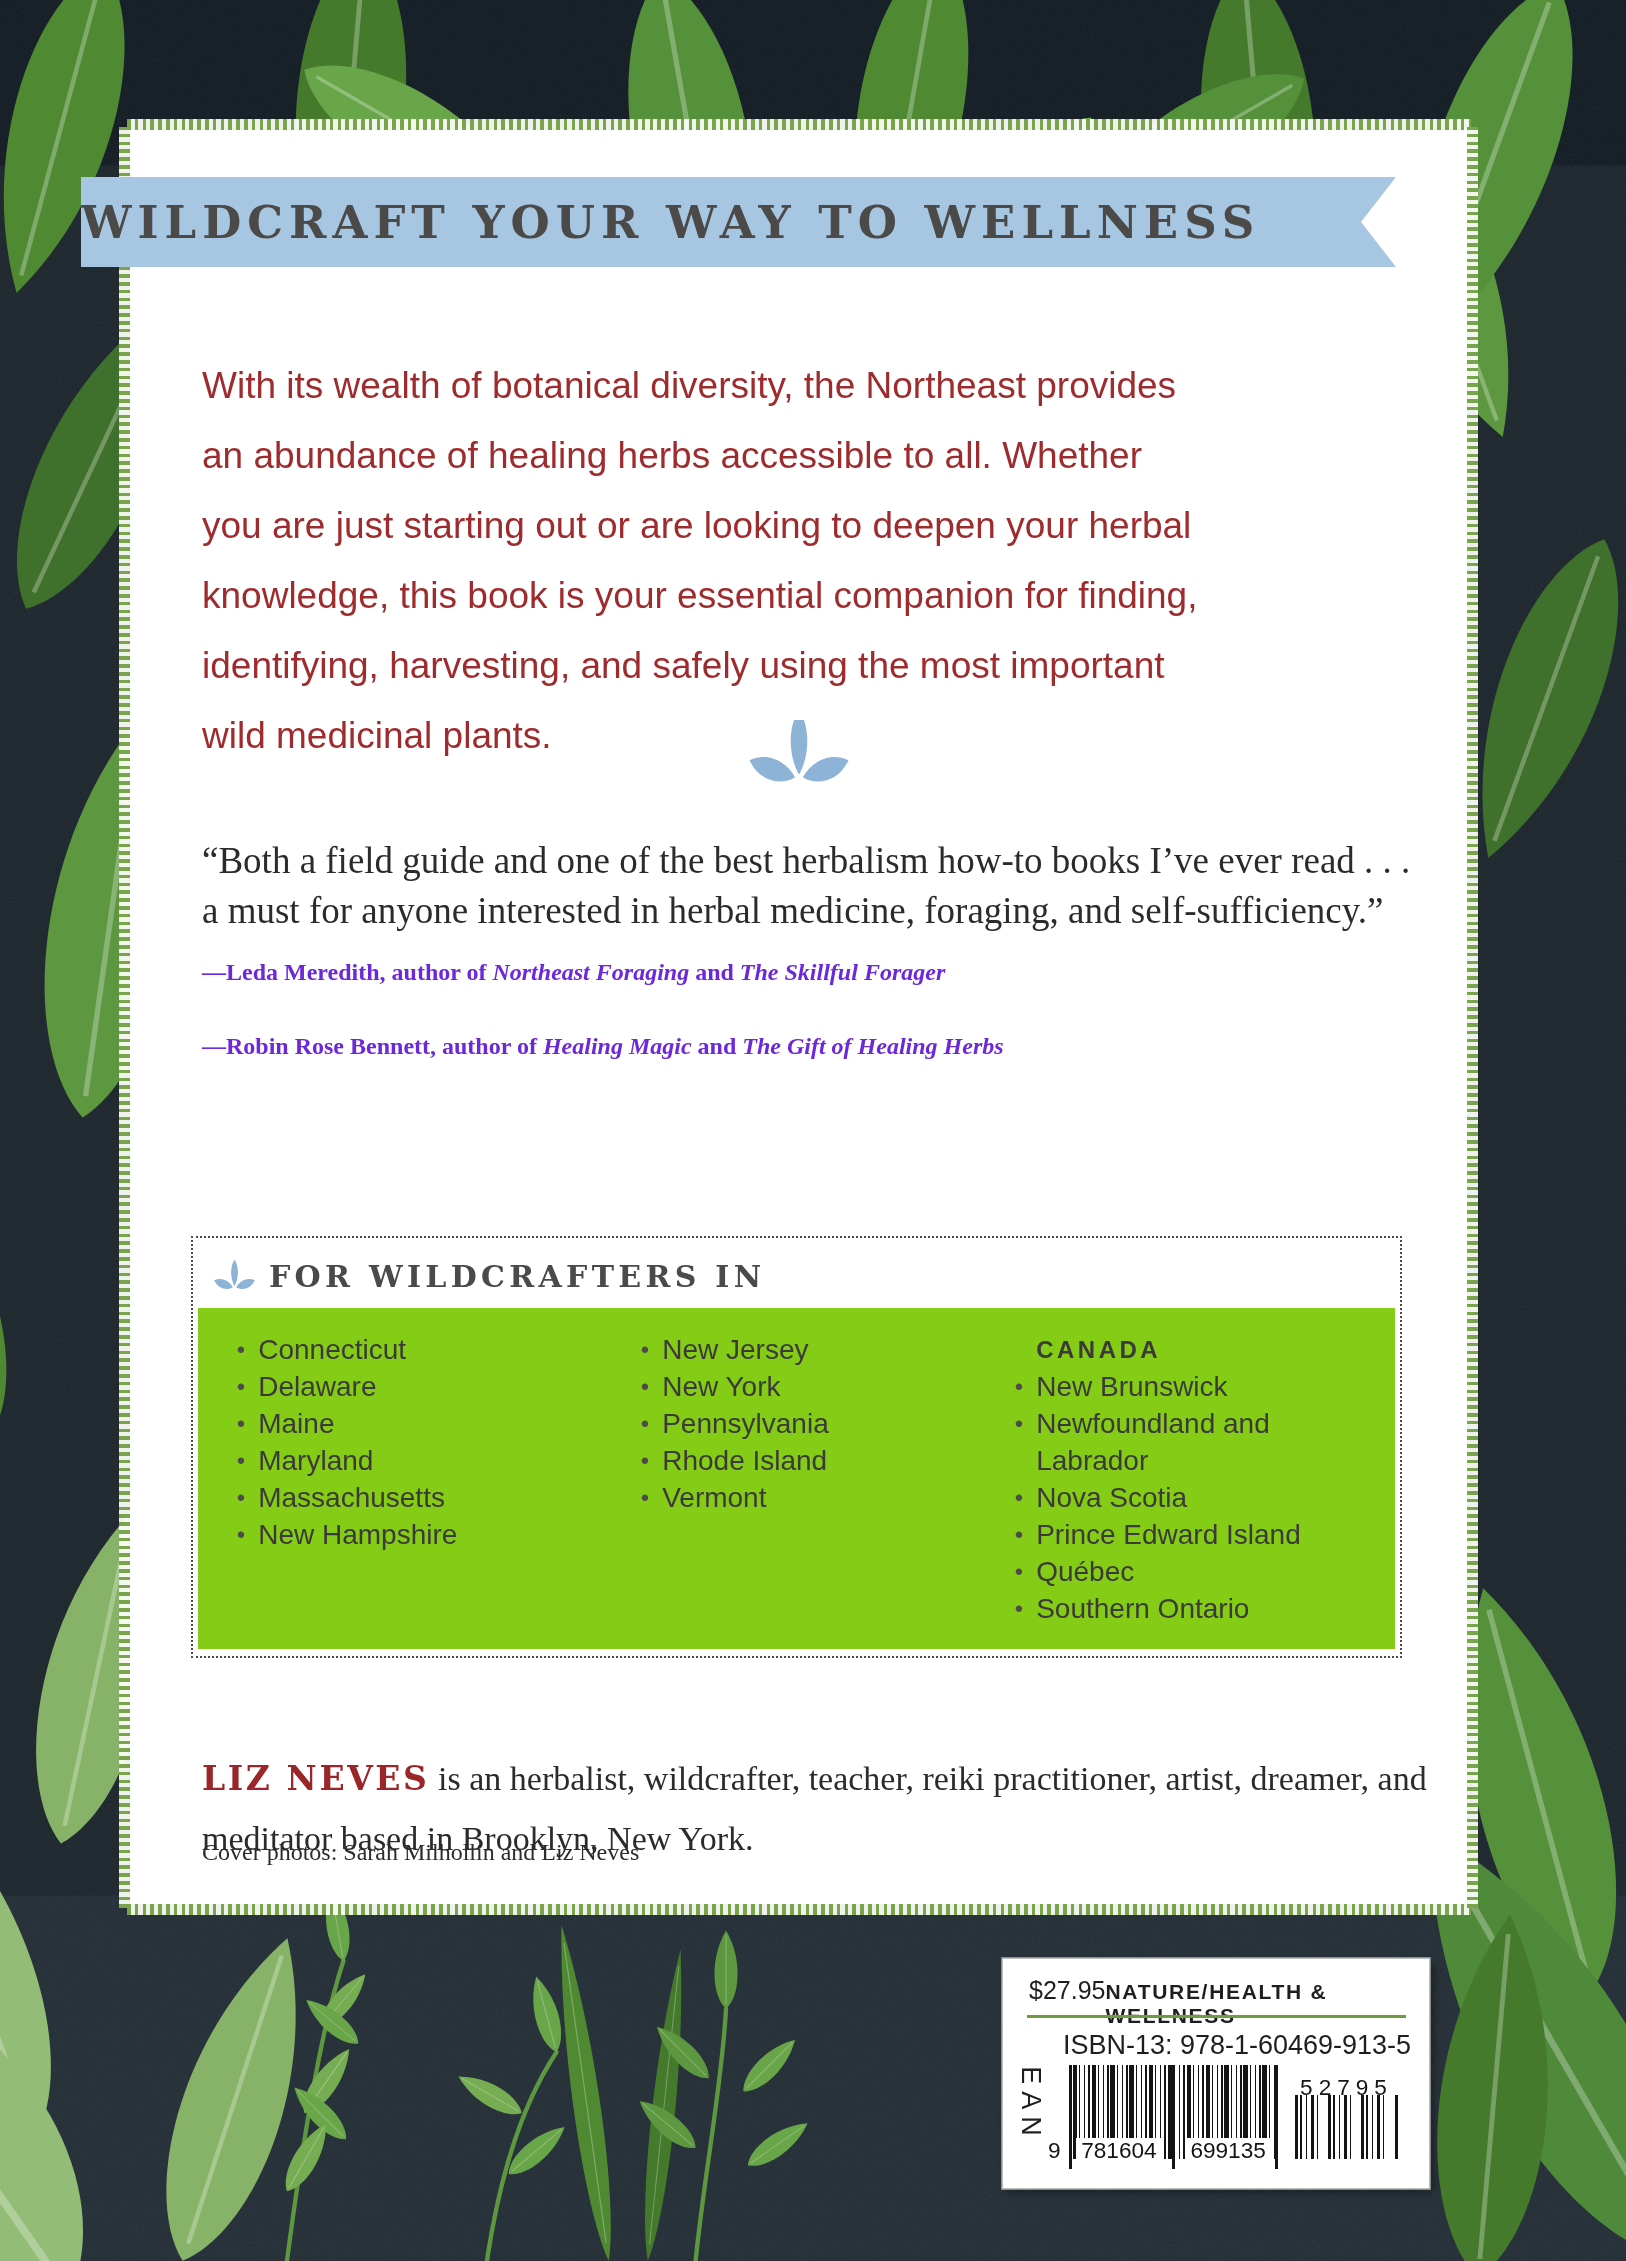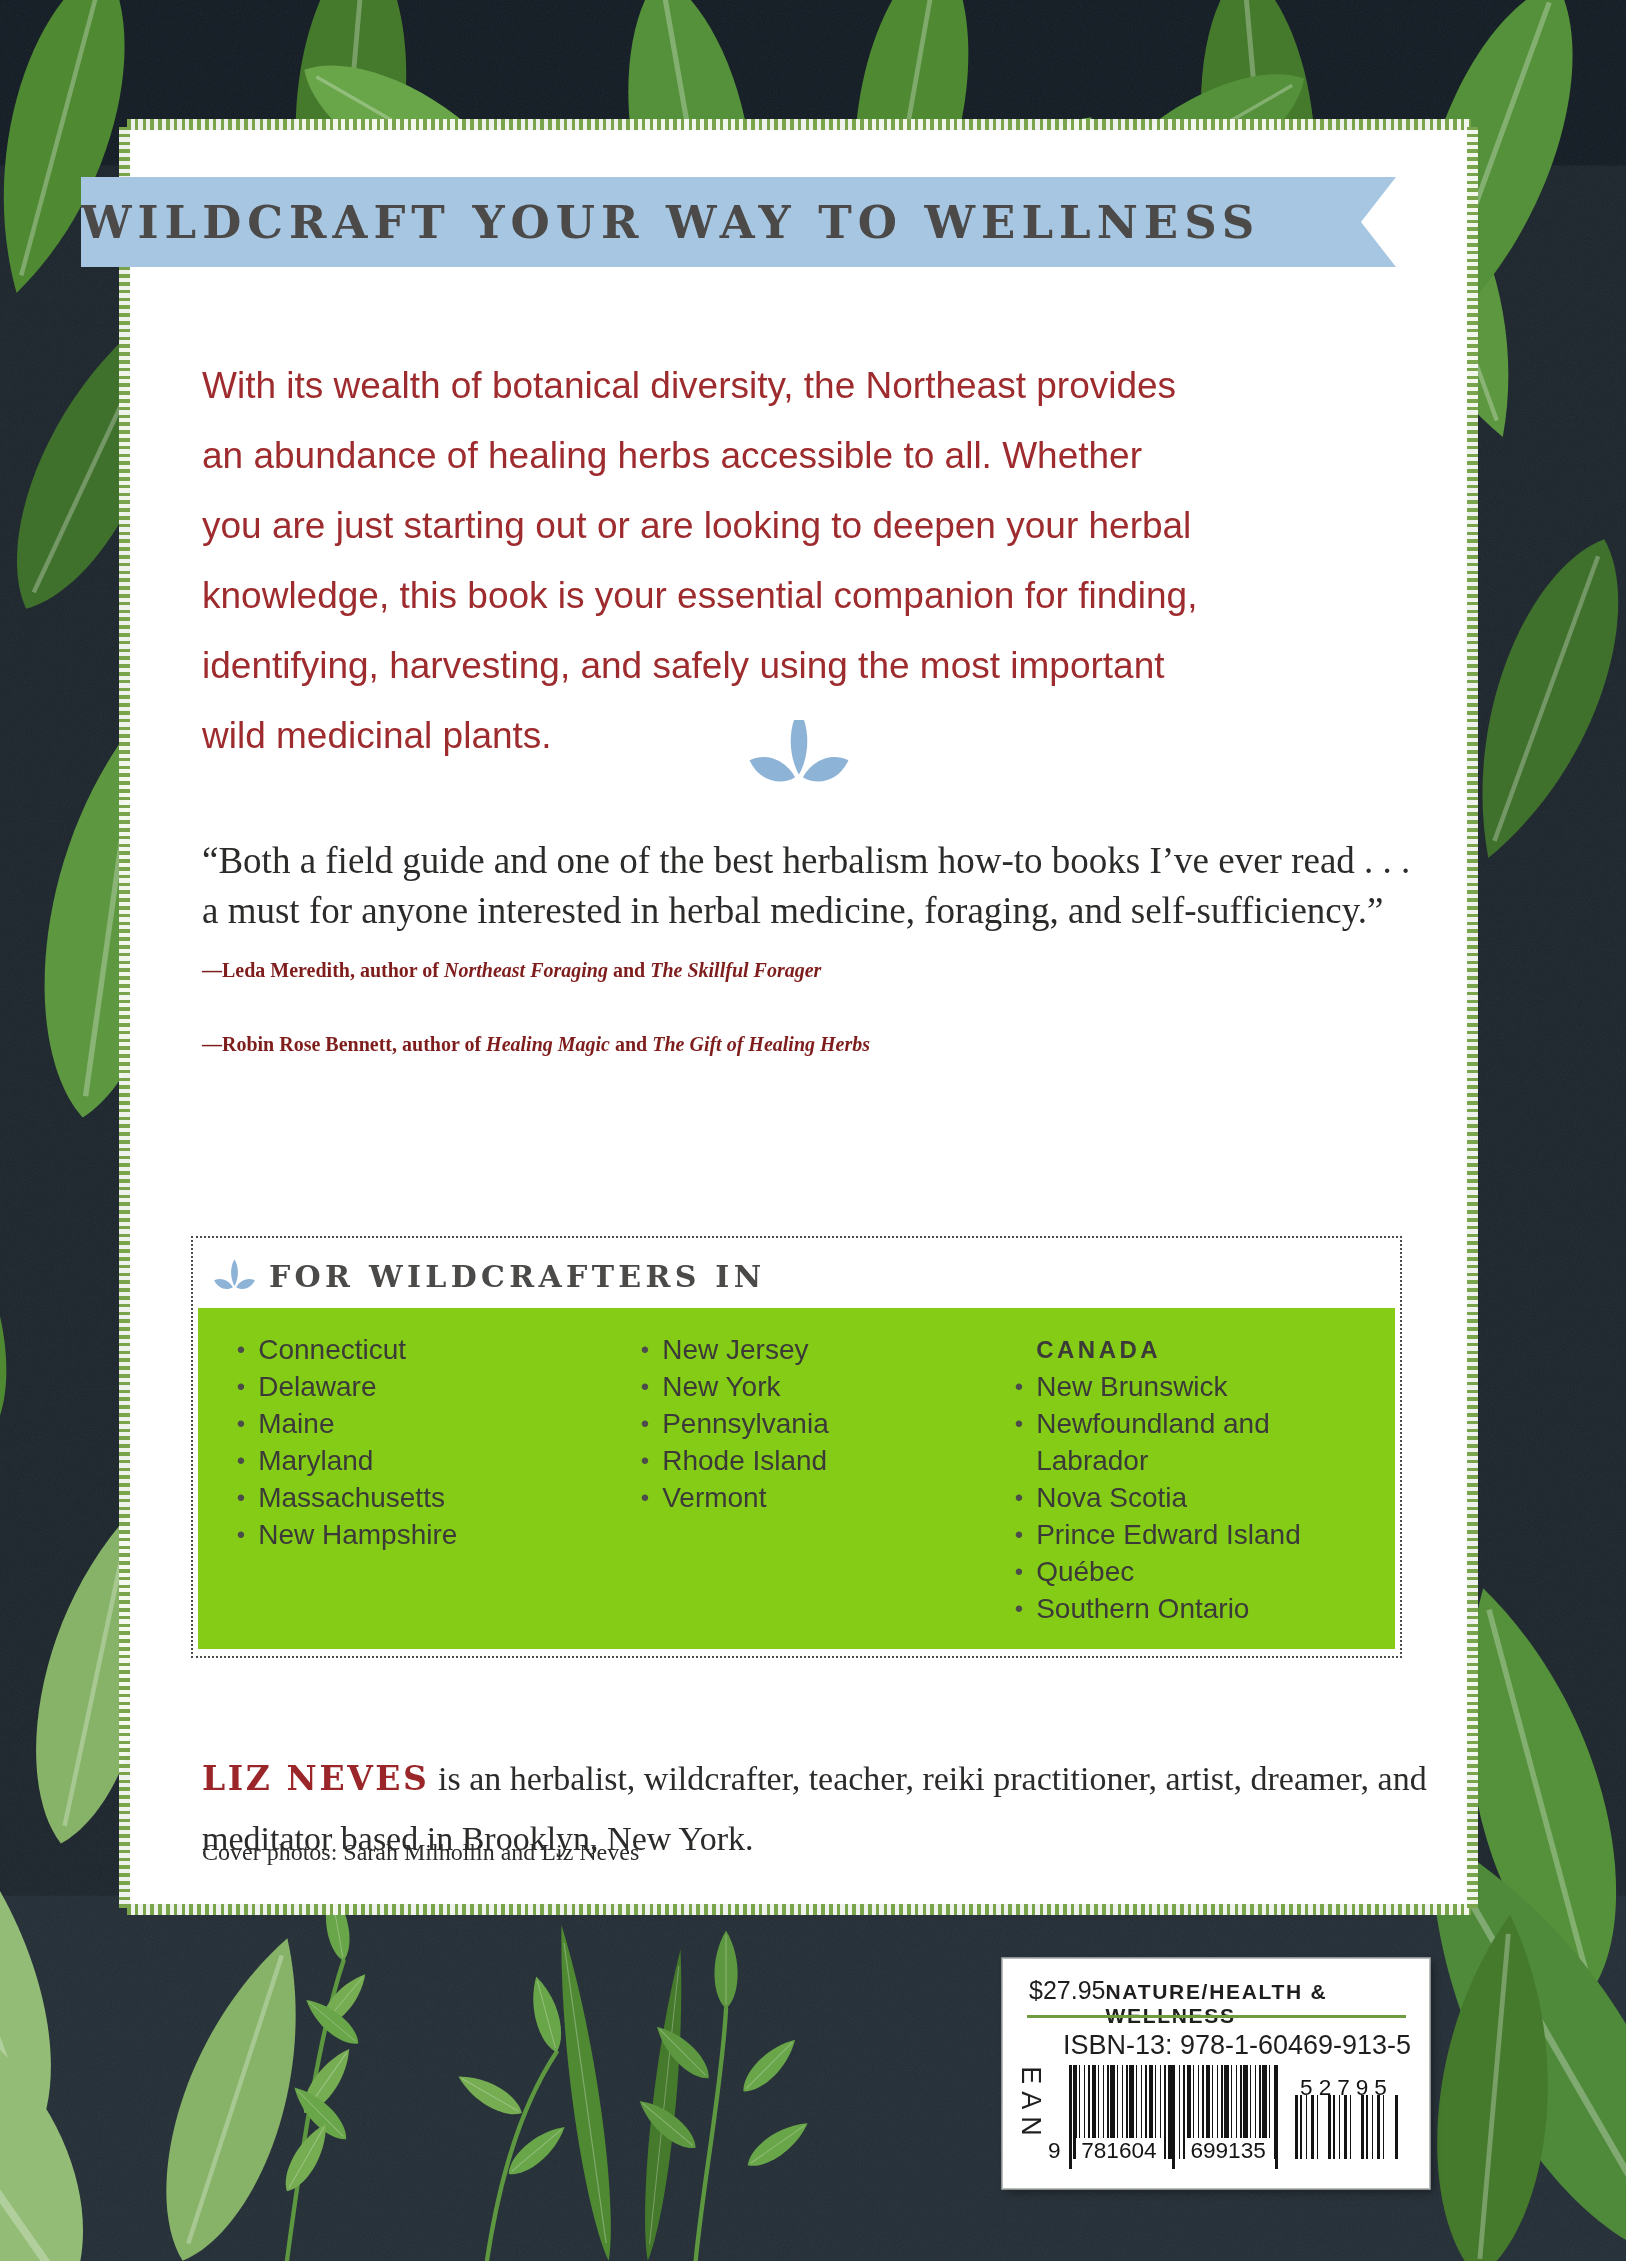--- a/index.html
+++ b/index.html
@@ -39,21 +39,21 @@
          font-weight:400;}
 
   
   .divider{position:absolute;left:0;right:0;top:590px;display:flex;justify-content:center;}
 
   
   .quote{position:absolute;left:72px;width:1270px;
          font-family:"Liberation Serif",serif;color:#2c2b29;}
   .quote-text{font-size:37px;line-height:50px;white-space:pre-line;}
   .q1{top:706px;} .q2{top:880px;}
-  .attribution{margin-top:22.6px;font-size:20px;color:#7f1d1d;font-weight:700;}
+  .attribution{margin-top:22.6px;font-size:24px;color:#6d28d9;font-weight:700;}
   .attribution .bktitle{font-style:italic;}
 
   
   .wbox{position:absolute;left:61px;top:1106px;width:1211px;height:422px;
         border:2.6px dotted #4c4c4a;background:#ffffff;}
   .wbox-head{position:absolute;left:19px;top:19px;display:flex;align-items:center;}
   .wbox-head .fl{margin-right:12px;}
   .wbox-title{font-family:"DejaVu Serif",serif;font-weight:700;font-size:30px;
         letter-spacing:4.3px;color:#4b4a48;white-space:nowrap;}
   .bluepanel{position:absolute;left:5.2px;right:5.2px;top:70px;bottom:7px;background:#84cc16;}

